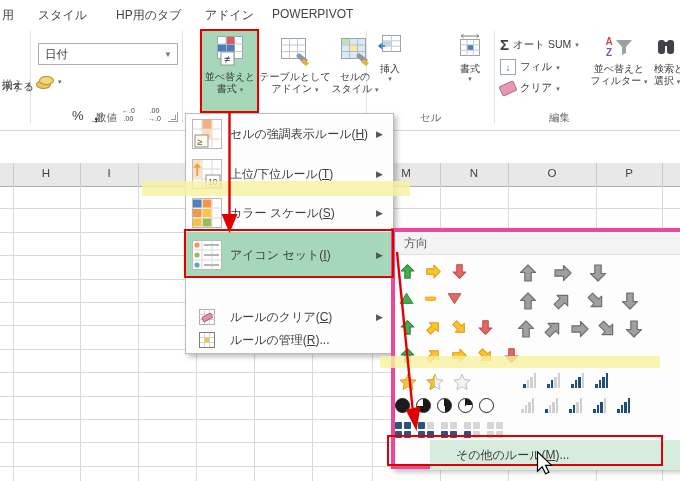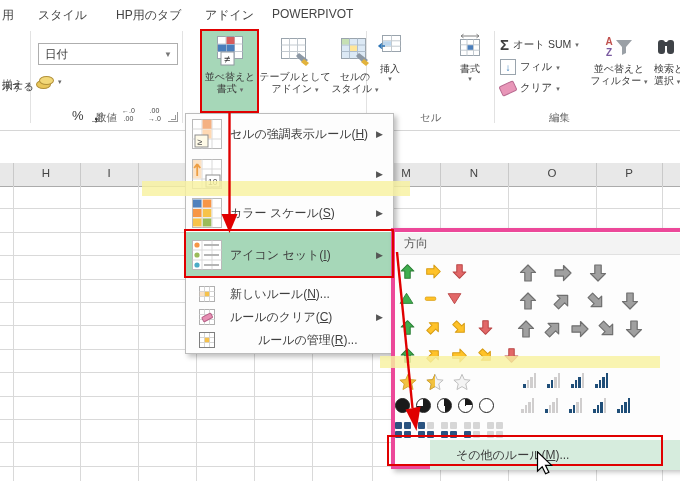--- a/index.html
+++ b/index.html
@@ -242,20 +242,21 @@
         <span class="micon">
           <svg width="30" height="30" viewBox="0 0 30 30">
             <rect x="0.5" y="0.5" width="29" height="29" fill="#fff" stroke="#b9b9b9"></rect>
             <path d="M0.5 10 h29 M0.5 20 h29 M10 0.5 v29 M20 0.5 v29" stroke="#d9d9d9" fill="none"></path>
             <rect x="1" y="1" width="8.5" height="18.5" fill="#fbe2c5"></rect>
             <path d="M5.2 17 V5 M5.2 5 l-3 4 M5.2 5 l3 4" stroke="#ed9e43" stroke-width="1.8" fill="none"></path>
             <rect x="14" y="16" width="14" height="12" fill="#fff" stroke="#8f8f8f"></rect>
             <text x="16" y="25.5" font-size="8.5" fill="#555">10</text>
           </svg>
         </span>
+        <span class="mlabel">上位/下位ルール(<u>T</u>)</span>
         <span class="marrow">▶</span>
       </div>
       <div class="mitem" style="top: 84px; height: 30px;">
         <span class="micon">
           <svg width="30" height="30" viewBox="0 0 30 30">
             <rect x="0.5" y="0.5" width="29" height="29" fill="#fff" stroke="#b9b9b9"></rect>
             <path d="M0.5 10 h29 M0.5 20 h29 M10 0.5 v29 M20 0.5 v29" stroke="#d9d9d9" fill="none"></path>
             <rect x="1" y="1.5" width="8.5" height="8" fill="#4f81bd"></rect>
             <rect x="1" y="11" width="8.5" height="8" fill="#f79646"></rect>
             <rect x="1" y="20.5" width="8.5" height="8" fill="#f7c34a"></rect>
@@ -274,45 +275,34 @@
             <path d="M0.5 10 h29 M0.5 20 h29 M10 0.5 v29 M20 0.5 v29" stroke="#d9d9d9" fill="none"></path>
             <circle cx="5" cy="5" r="2.6" fill="#f79646"></circle>
             <circle cx="5" cy="15" r="2.6" fill="#9bbb59"></circle>
             <circle cx="5" cy="25" r="2.6" fill="#4bacc6"></circle>
             <path d="M12 5 h15 M12 15 h15 M12 25 h15" stroke="#b5b5b5" stroke-width="2"></path>
           </svg>
         </span>
         <span class="mlabel">アイコン セット(<u>I</u>)</span>
         <span class="marrow">▶</span>
       </div>
-      <div class="mitem" style="top: 170px; height: 20px;">
-        <span class="micon">
-          <svg width="16" height="16" viewBox="0 0 16 16">
-            <rect x="0.5" y="0.5" width="15" height="15" fill="#fff" stroke="#b0b0b0"></rect>
-            <path d="M0.5 5.5 h15 M0.5 10.5 h15 M5.5 0.5 v15 M10.5 0.5 v15" stroke="#d5d5d5" fill="none"></path>
-            <rect x="5.8" y="5.8" width="4.4" height="4.4" fill="#f7c24a"></rect>
-            <rect x="0.8" y="5.8" width="4.4" height="4.4" fill="#fbe2c5"></rect>
-          </svg>
-        </span>
-        <span class="mlabel">新しいルール(<u>N</u>)...</span>
-      </div>
       <div class="mitem" style="top: 193px; height: 20px;">
         <span class="micon">
           <svg width="16" height="16" viewBox="0 0 16 16">
             <rect x="0.5" y="0.5" width="15" height="15" fill="#fff" stroke="#b0b0b0"></rect>
             <path d="M0.5 5.5 h15 M0.5 10.5 h15 M5.5 0.5 v15 M10.5 0.5 v15" stroke="#d5d5d5" fill="none"></path>
             <g transform="rotate(-28 8 8)">
               <rect x="3" y="6" width="10" height="5" rx="1" fill="#e78fb3" stroke="#b55f86"></rect>
             </g>
           </svg>
         </span>
         <span class="mlabel">ルールのクリア(<u>C</u>)</span>
         <span class="marrow">▶</span>
       </div>
-      <div class="mitem" style="top: 216px; height: 20px; gap: 28px;">
+      <div class="mitem" style="top: 216px; height: 20px;">
         <span class="micon">
           <svg width="16" height="16" viewBox="0 0 16 16">
             <rect x="0.5" y="0.5" width="15" height="15" fill="#fff" stroke="#b0b0b0"></rect>
             <path d="M0.5 5.5 h15 M0.5 10.5 h15 M5.5 0.5 v15 M10.5 0.5 v15" stroke="#d5d5d5" fill="none"></path>
             <rect x="0.5" y="0.5" width="15" height="15" fill="none" stroke="#7f7f7f"></rect>
             <rect x="5.8" y="5.8" width="4.4" height="4.4" fill="#f7c24a"></rect>
           </svg>
         </span>
         <span class="mlabel">ルールの管理(<u>R</u>)...</span>
       </div>

